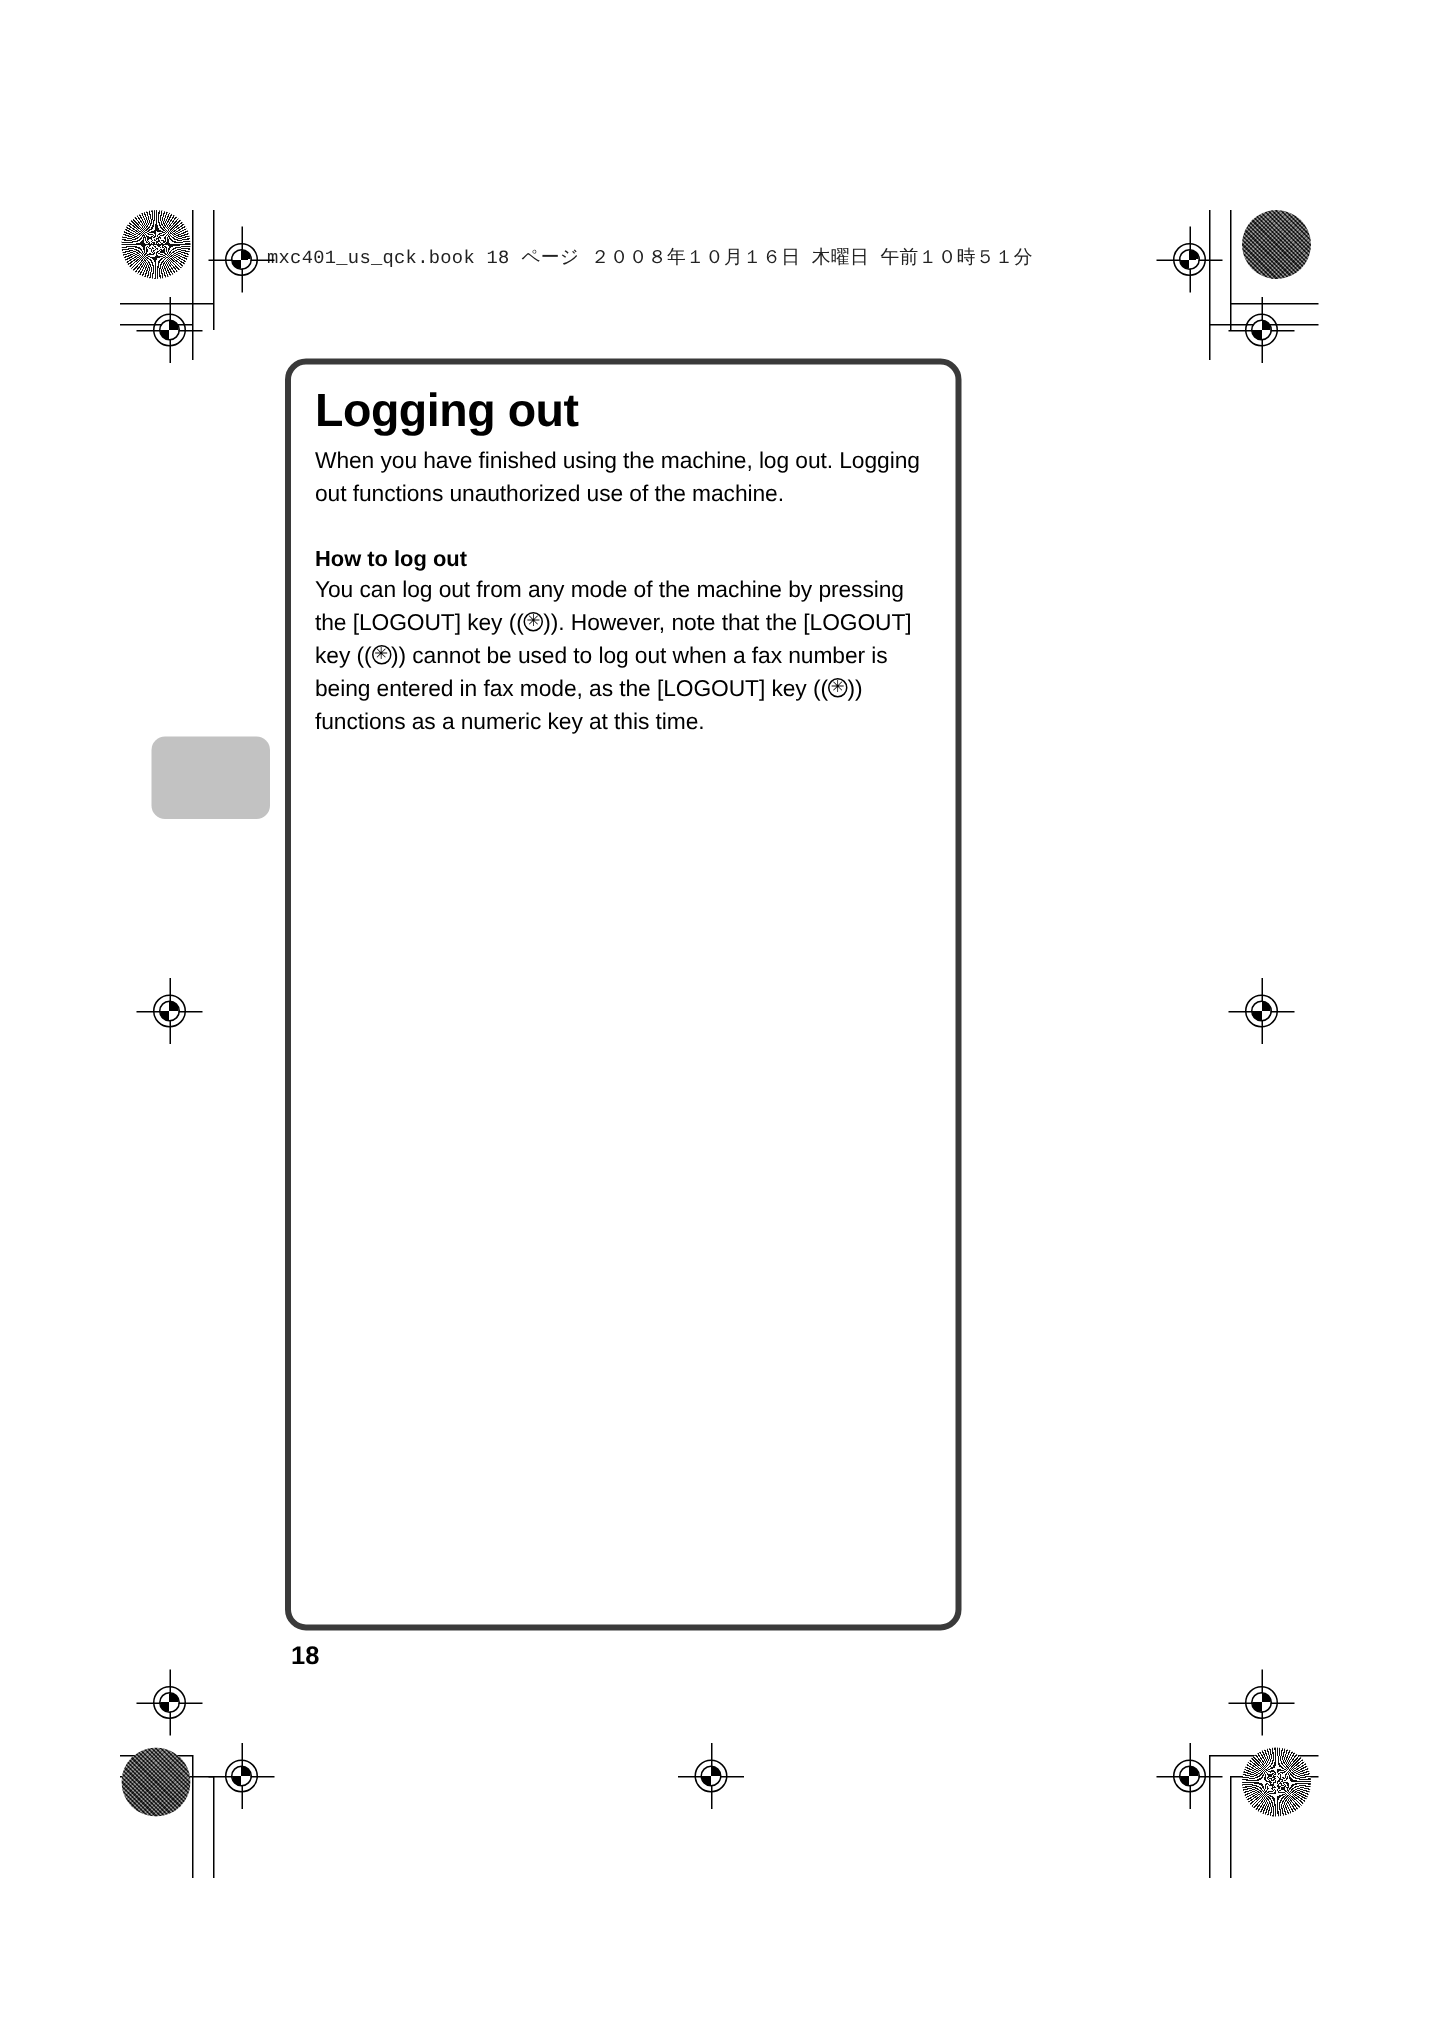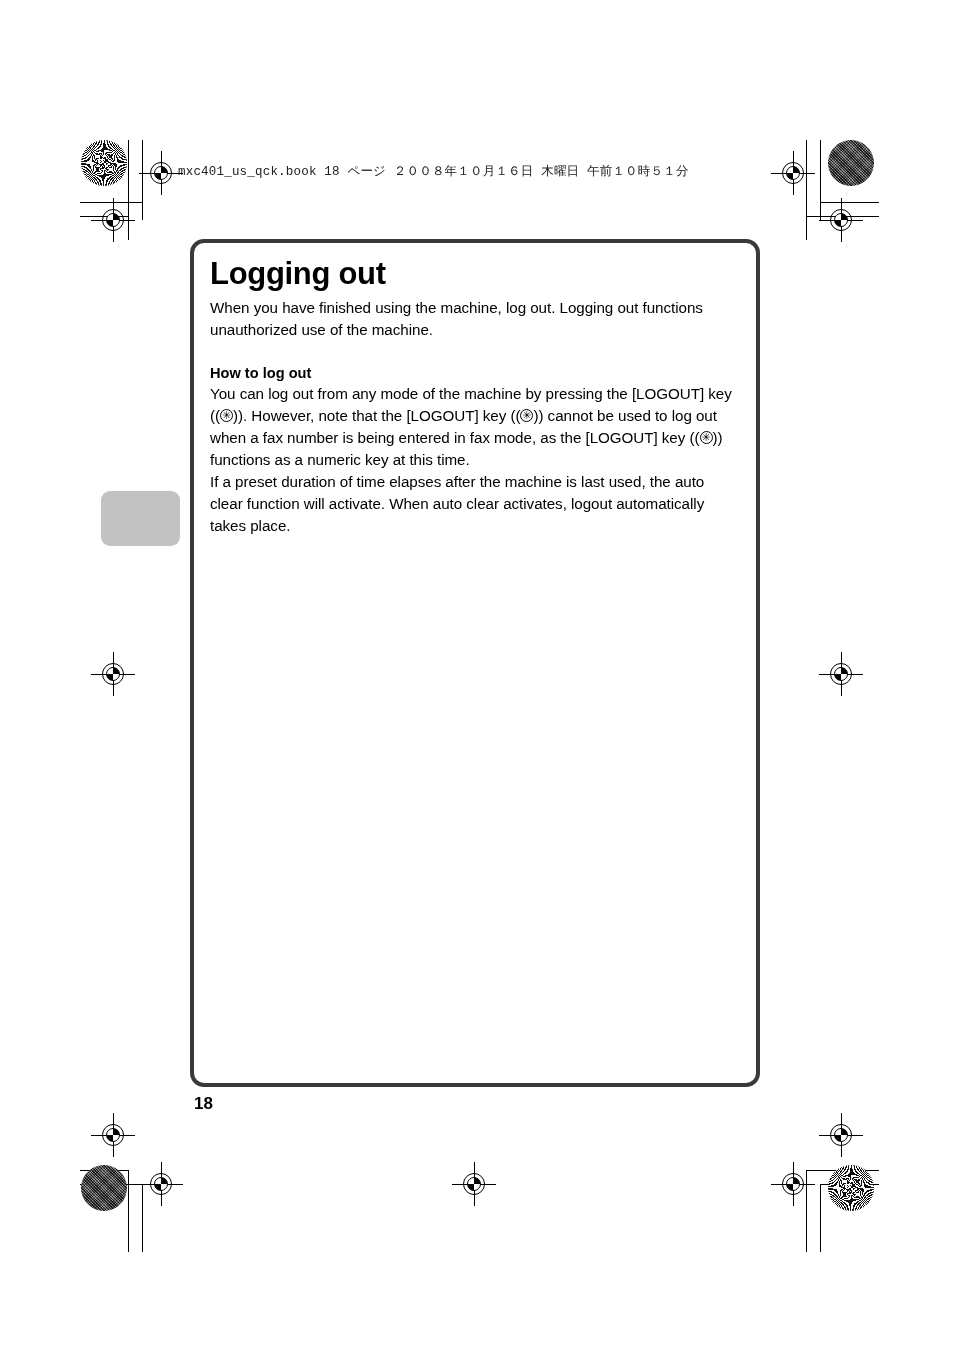--- a/index.html
+++ b/index.html
@@ -106,21 +106,21 @@
     height: 55px;
     background: #c2c2c2;
     border-radius: 9px;
   }
 
   
   #content-box {
     position: absolute;
     left: 190px;
     top: 239px;
-    width: 570px;
+    width: 451px;
     height: 848px;
     border: 4px solid #3a3a3a;
     border-radius: 14px;
     box-sizing: border-box;
     background: #ffffff;
   }
   #content-inner {
     padding: 14px 16px 0 16px;
   }
 
@@ -277,18 +277,17 @@
   <div id="content-inner">
 
     <h1 id="page-title">Logging out</h1>
 
     <p class="body">When you have finished using the machine, log out. Logging out functions unauthorized use of the machine.</p>
 
     <h2 class="subhead">How to log out</h2>
 
     <p class="body"><span>You can log out from any mode of the machine by pressing the [LOGOUT] key ((</span><span class="key-sym">✳</span><span>)). However, note that the [LOGOUT] key ((</span><span class="key-sym">✳</span><span>)) cannot be used to log out when a fax number is being entered in fax mode, as the [LOGOUT] key ((</span><span class="key-sym">✳</span><span>)) functions as a numeric key at this time.</span></p>
 
-    <p class="body">If a preset duration of time elapses after the machine is last used, the auto clear function will activate. When auto clear activates, logout automatically takes place.</p>
 
   </div>
 </div>
 
 <div id="page-number">18</div>
 
 </body></html>

